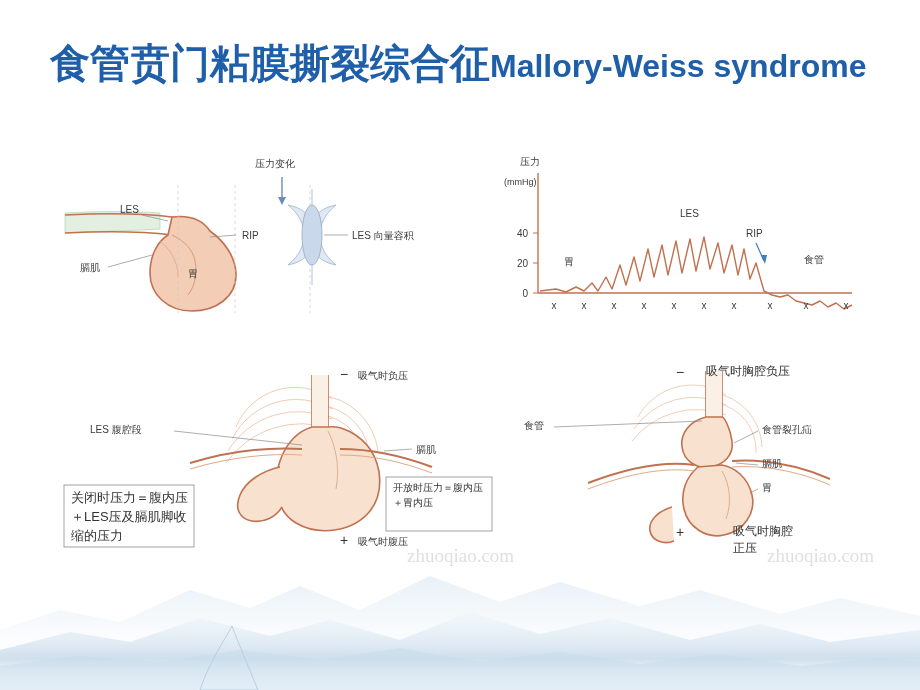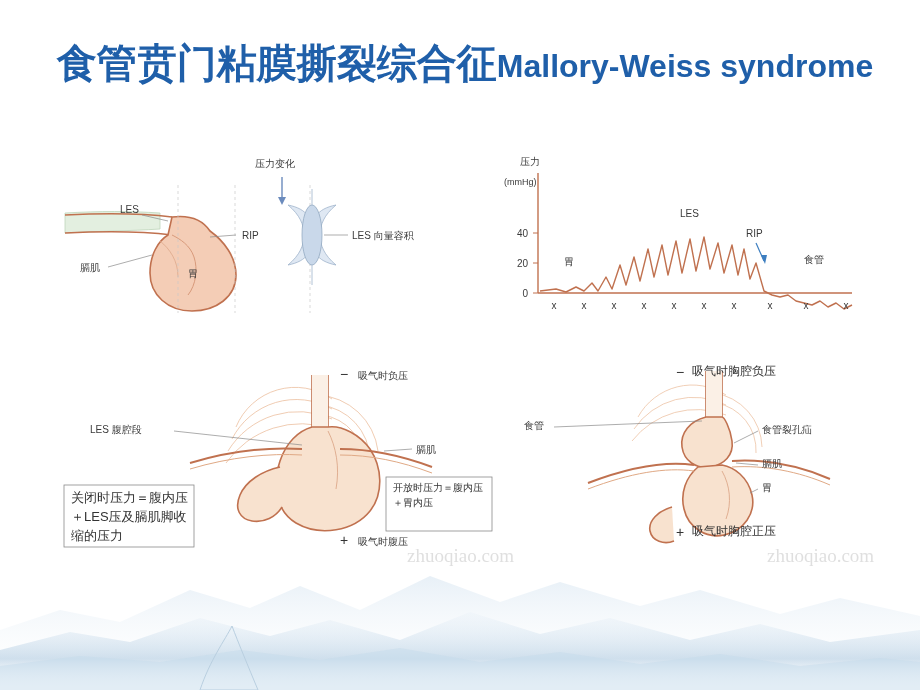--- a/index.html
+++ b/index.html
@@ -35,21 +35,20 @@
   .title-main {
     position: absolute;
     left: 50px;
     top: 36px;
     width: 830px;
     font-size: 38px;
     font-weight: bold;
     color: #1f5fa9;
     letter-spacing: 0px;
     white-space: nowrap;
-    text-align: center;
   }
   .title-main .cn {
     font-size: 40px;
   }
   .title-main .en {
     font-size: 32px;
   }
   .subtitle {
     position: absolute;
     left: 260px;
@@ -316,26 +315,26 @@
       <path d="M162,152 C148,156 138,166 140,176 C142,186 154,190 164,186" fill="#f8e2cf" stroke="#c0714f" stroke-width="1.6"></path>
       <path d="M212,116 C220,130 222,148 216,164" fill="none" stroke="#dda88a" stroke-width="0.9"></path>
 
       <path d="M78,128 C120,112 156,106 184,110" fill="none" stroke="#c0714f" stroke-width="2"></path>
       <path d="M222,106 C254,104 288,110 320,124" fill="none" stroke="#c0714f" stroke-width="2"></path>
       <path d="M78,134 C120,118 156,112 184,116" fill="none" stroke="#e0a985" stroke-width="1"></path>
       <path d="M222,112 C254,110 288,116 320,130" fill="none" stroke="#e0a985" stroke-width="1"></path>
 
       <text x="166" y="22" font-family="Liberation Sans, sans-serif" font-size="14" fill="#333">−</text>
       <foreignObject x="182" y="8" width="112" height="40">
-        <div xmlns="http://www.w3.org/1999/xhtml" style="font-family:'Liberation Sans',sans-serif;font-size:12px;color:#333;line-height:1.4;">吸气时胸腔负压</div>
+        <div xmlns="http://www.w3.org/1999/xhtml" style="font-family:'Liberation Sans',sans-serif;font-size:12px;color:#333;line-height:1.4;text-align:center;">吸气时胸腔负压</div>
       </foreignObject>
 
       <text x="166" y="182" font-family="Liberation Sans, sans-serif" font-size="14" fill="#333">+</text>
       <foreignObject x="182" y="168" width="112" height="42">
-        <div xmlns="http://www.w3.org/1999/xhtml" style="font-family:'Liberation Sans',sans-serif;font-size:12px;color:#333;line-height:1.4;">吸气时胸腔正压</div>
+        <div xmlns="http://www.w3.org/1999/xhtml" style="font-family:'Liberation Sans',sans-serif;font-size:12px;color:#333;line-height:1.4;margin-left:41px;">吸气时胸腔正压</div>
       </foreignObject>
 
       <text class="diagram-text" font-size="11" x="14" y="74">食管</text>
       <line x1="44" y1="72" x2="192" y2="66" stroke="#8a8a8a" stroke-width="0.7"></line>
 
       <text class="diagram-text" font-size="11" x="252" y="78">食管裂孔疝</text>
       <line x1="248" y1="76" x2="224" y2="88" stroke="#8a8a8a" stroke-width="0.7"></line>
 
       <text class="diagram-text" font-size="11" x="252" y="112">膈肌</text>
       <line x1="248" y1="110" x2="226" y2="108" stroke="#8a8a8a" stroke-width="0.7"></line>

